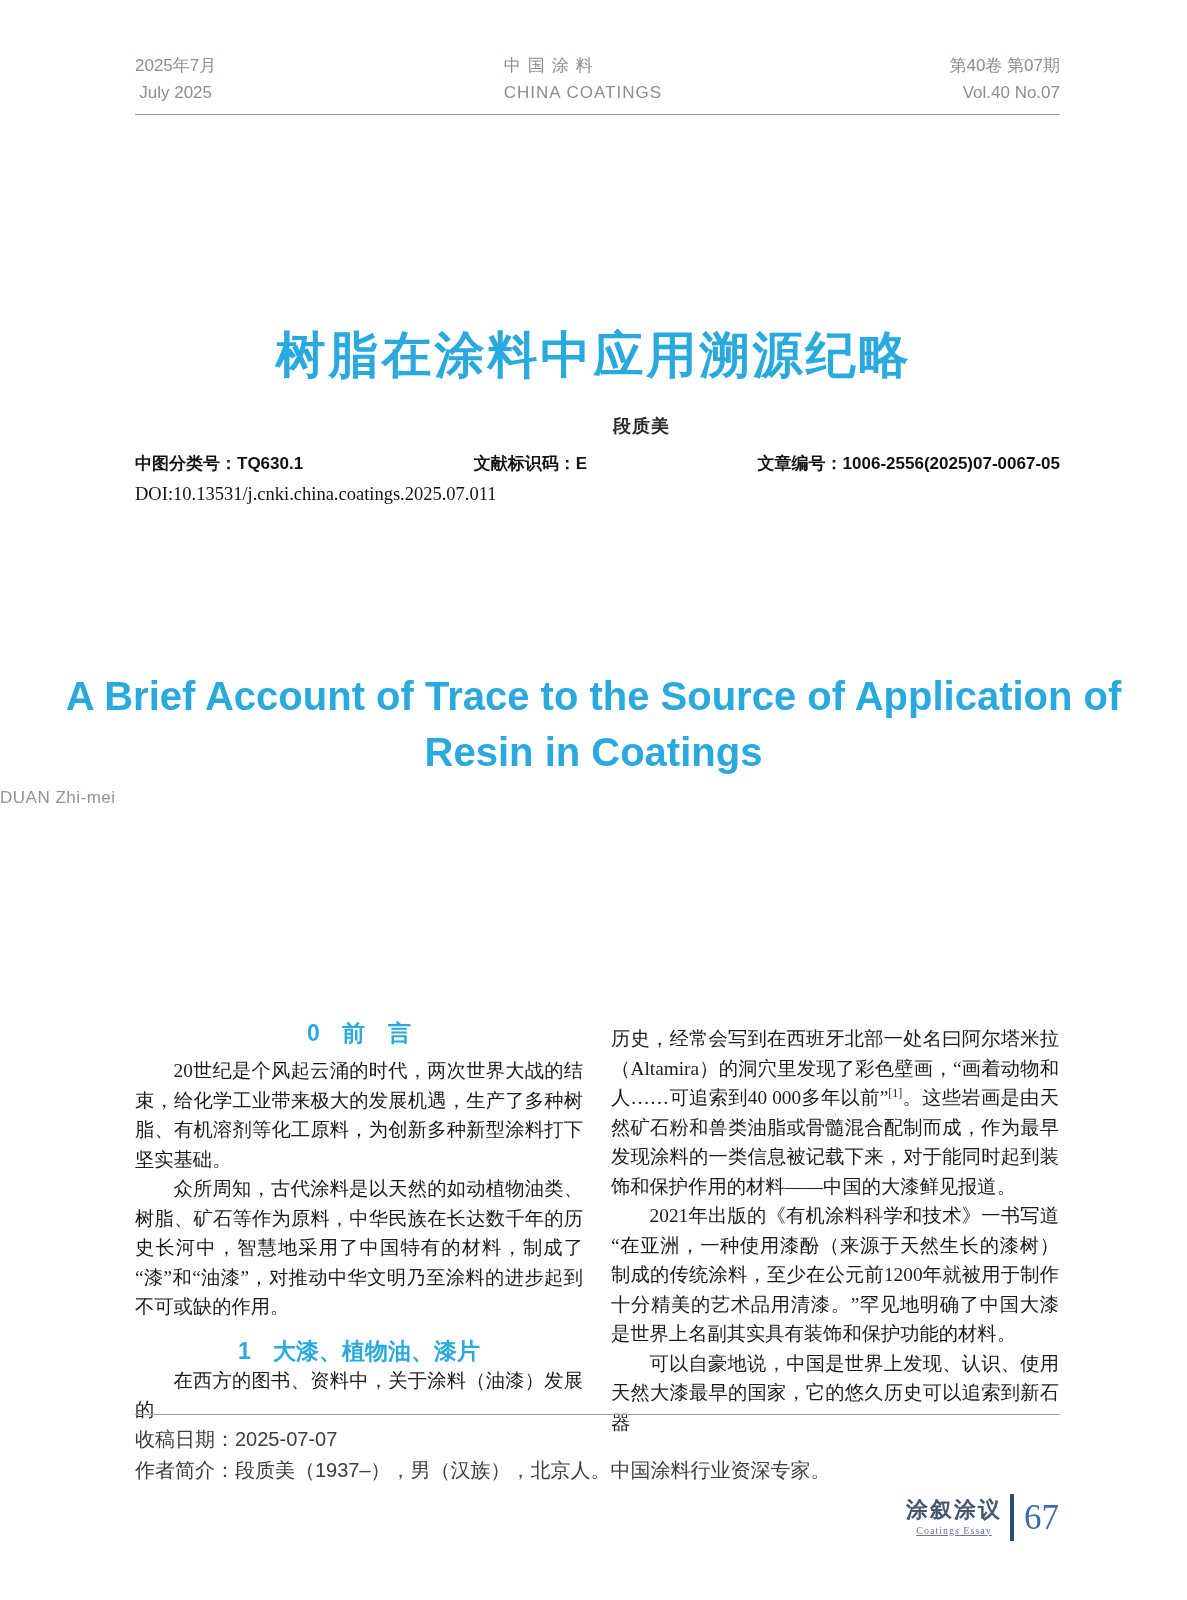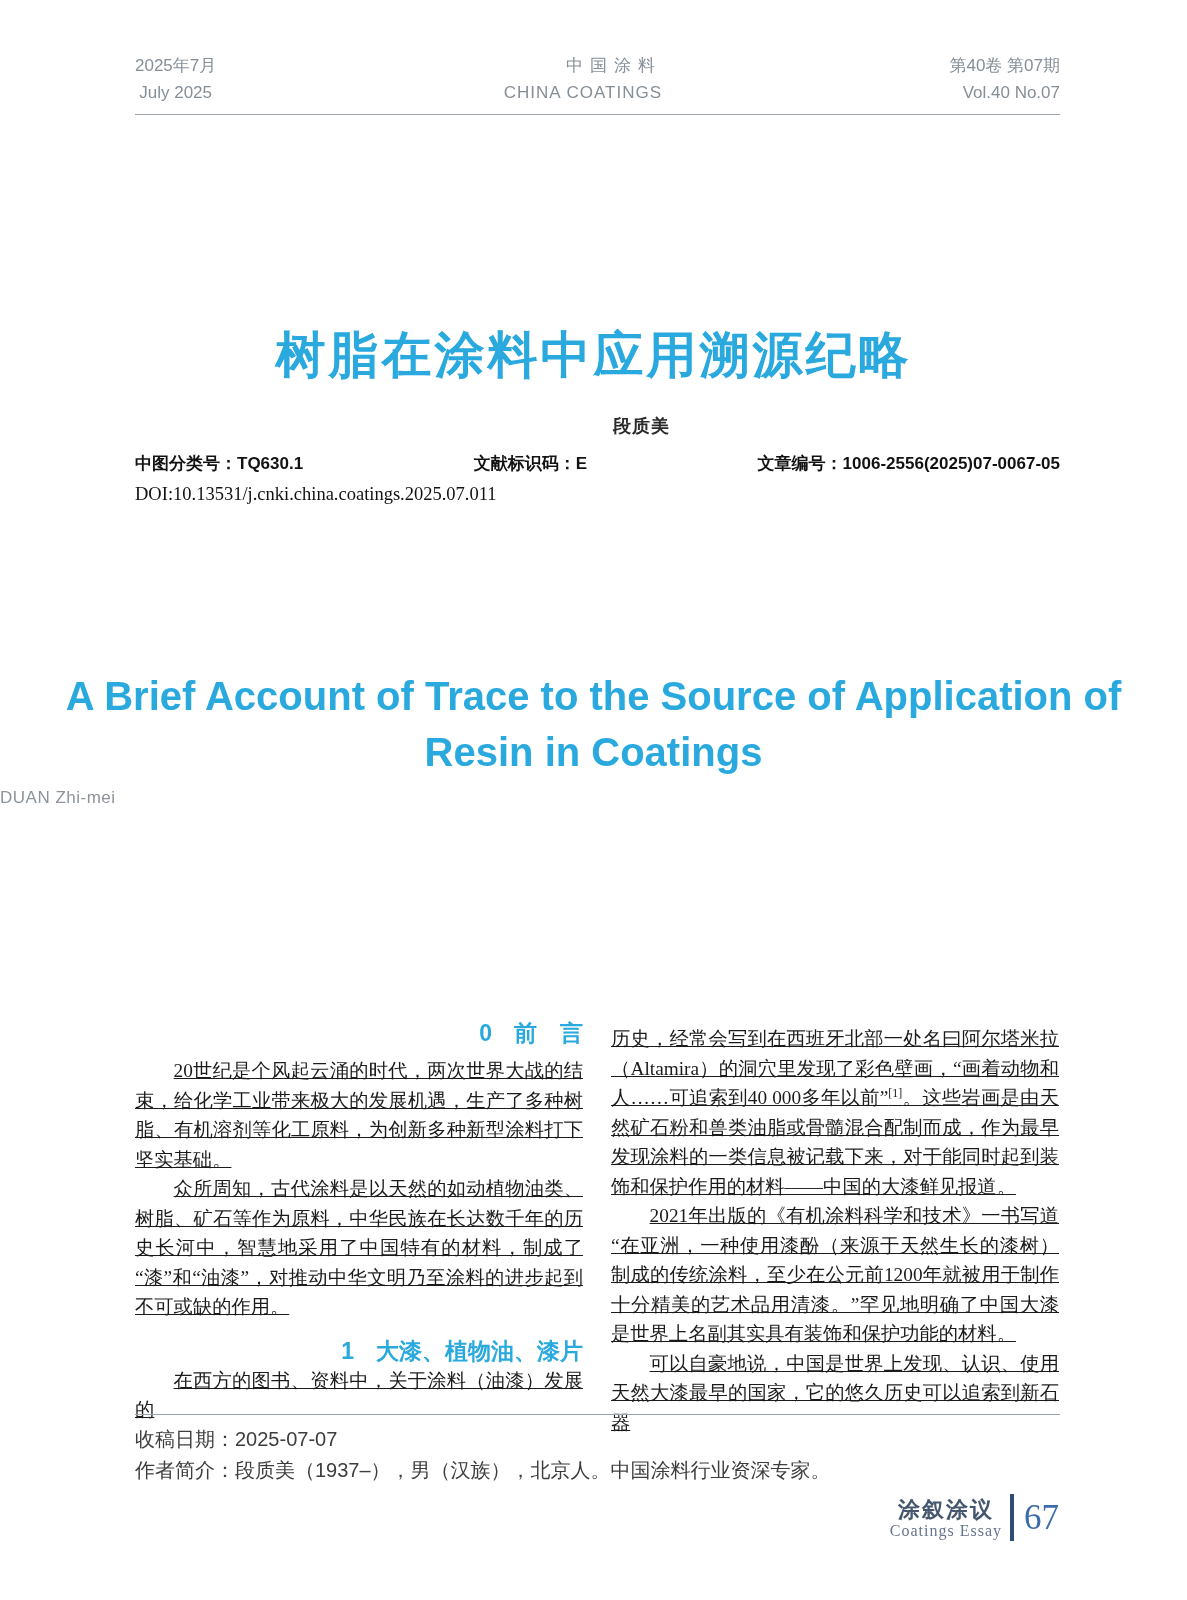--- a/index.html
+++ b/index.html
@@ -12,21 +12,21 @@
     font-family:"Liberation Sans",sans-serif;
   }
   
   .journal-header{
     position:absolute;left:135px;top:52px;width:925px;
     display:flex;justify-content:space-between;
     font-size:17px;line-height:27px;color:#868f97;
   }
   .journal-header .cell{white-space:nowrap;}
   .journal-header .c-left{text-align:center;}
-  .journal-header .c-center{text-align:right;letter-spacing:1px;}
+  .journal-header .c-center{text-align:left;letter-spacing:1px;}
   .journal-header .c-center .zh{letter-spacing:7px;}
   .journal-header .c-right{text-align:right;}
   .header-rule{
     position:absolute;left:135px;top:114px;width:925px;height:0;
     border-top:1.5px solid #9aa1a8;
   }
   
   .title-zh{
     position:absolute;left:0;top:322px;width:100%;
     text-align:center;
@@ -65,27 +65,27 @@
     position:absolute;left:135px;top:1018px;width:925px;
     display:flex;gap:28px;
   }
   .col{
     width:448px;
     font-family:"Liberation Serif","DejaVu Serif",serif;
     font-size:19.3px;line-height:29.5px;color:#1b1b1b;
     text-align:justify;
   }
   .col-right{padding-top:6px;}
-  .col p{margin:0;text-indent:2em;text-decoration:underline;}
+  .col p{margin:0;text-indent:2em;}
   .col p.no-indent{text-indent:0;}
   .sec-heading{
     font-family:"Liberation Sans",sans-serif;
     font-size:23px;font-weight:700;color:#29a9dd;
     line-height:30px;margin:0 0 8px 0;
-    text-align:right;
+    text-align:center;
   }
   .sec-heading .sec-num{margin-right:22px;}
   .sec-heading.second{margin-top:14px;margin-bottom:0;}
   sup.ref{font-size:0.62em;line-height:0;vertical-align:super;}
   
   .footnote-rule{
     position:absolute;left:135px;top:1414px;width:925px;height:0;
     border-top:1.5px solid #9aa1a8;
   }
   .footnotes{
@@ -97,21 +97,21 @@
     position:absolute;right:128px;top:1494px;
     display:flex;align-items:center;
   }
   .brand-text{text-align:center;}
   .brand-zh{
     font-size:22px;font-weight:700;color:#45566e;letter-spacing:2px;
     line-height:26px;
   }
   .brand-en{
     font-family:"Liberation Serif","DejaVu Serif",serif;
-    font-size:16px;color:#67748e;line-height:16px;letter-spacing:1px;
+    font-size:10px;color:#67748e;line-height:16px;letter-spacing:1px;text-decoration:underline;
   }
   .brand-bar{
     width:4px;height:47px;background:#2e4d72;margin:0 10px 0 8px;
   }
   .page-number{
     font-family:"Liberation Serif","DejaVu Serif",serif;
     font-size:35px;color:#3c6cab;line-height:47px;
   }
 </style>
 </head>

